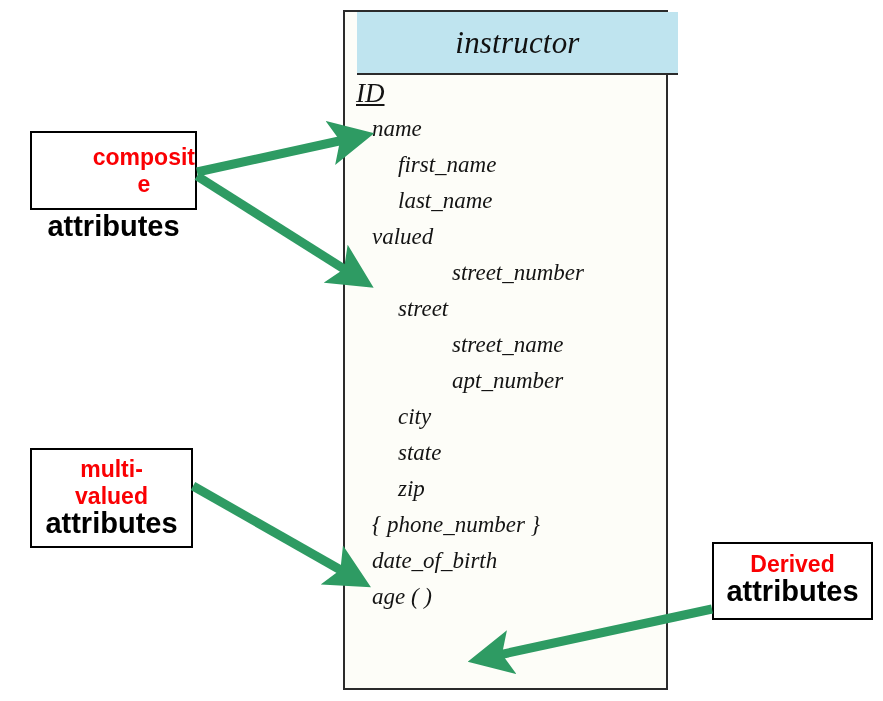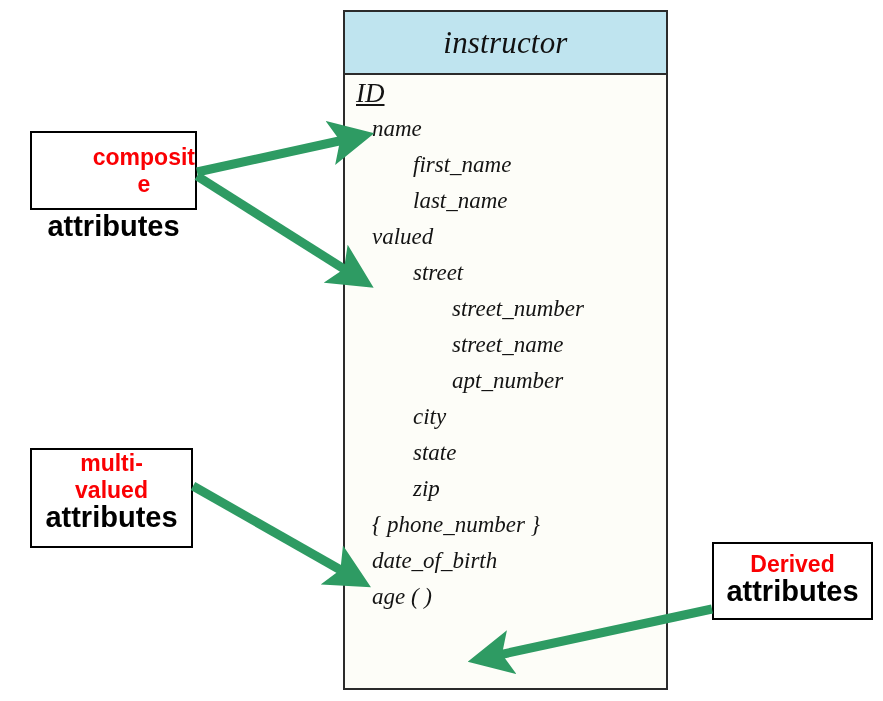--- a/index.html
+++ b/index.html
@@ -24,21 +24,21 @@
     left: 343px;
     top: 10px;
     width: 325px;
     height: 680px;
     box-sizing: border-box;
     border: 2px solid #2b2b2b;
     background: #fdfdf8;
   }
   .entity-header {
     position: absolute;
-    left: 0;
+    left: 12px;
     top: 0;
     width: 100%;
     height: 63px;
     box-sizing: border-box;
     background: #bfe4ef;
     border-bottom: 2px solid #2b2b2b;
     display: flex;
     align-items: center;
     justify-content: center;
   }
@@ -59,21 +59,21 @@
   .attr {
     font-family: "Liberation Serif", serif;
     font-style: italic;
     font-size: 23px;
     color: #141414;
     line-height: 36px;
     height: 36px;
     white-space: nowrap;
     padding-left: 27px;
   }
-  .attr.lvl1 { padding-left: 68px; }
+  .attr.lvl1 { padding-left: 53px; }
   .attr.lvl2 { padding-left: 107px; }
   .attr.key  { text-decoration: underline; display: inline-block; }
   .attr-row-key { height: 36px; line-height: 36px; padding-left: 11px; }
 
   
   .callout {
     position: absolute;
     box-sizing: border-box;
     border: 2px solid #000000;
     background: #ffffff;
@@ -111,20 +111,21 @@
     width: 167px;
     text-align: center;
   }
 
   
   #multivalued-box {
     left: 30px;
     top: 448px;
     width: 163px;
     height: 100px;
+    padding-top: 6px;
   }
 
   
   #derived-box {
     left: 712px;
     top: 542px;
     width: 161px;
     height: 78px;
     padding-top: 7px;
   }
@@ -148,22 +149,22 @@
       <span class="entity-title">instructor</span>
     </div>
     <div class="attr-list">
       <div class="attr-row-key">
         <span class="attr key" style="padding-left:0; font-size:27px; font-family:'Liberation Serif',serif; font-style:italic;">ID</span>
       </div>
       <div class="attr">name</div>
       <div class="attr lvl1">first_name</div>
       <div class="attr lvl1">last_name</div>
       <div class="attr">valued</div>
+      <div class="attr lvl2">street_number</div>
       <div class="attr lvl1">street</div>
-      <div class="attr lvl2">street_number</div>
       <div class="attr lvl2">street_name</div>
       <div class="attr lvl2">apt_number</div>
       <div class="attr lvl1">city</div>
       <div class="attr lvl1">state</div>
       <div class="attr lvl1">zip</div>
       <div class="attr">{ phone_number }</div>
       <div class="attr">date_of_birth</div>
       <div class="attr">age ( )</div>
     </div>
   </div>

